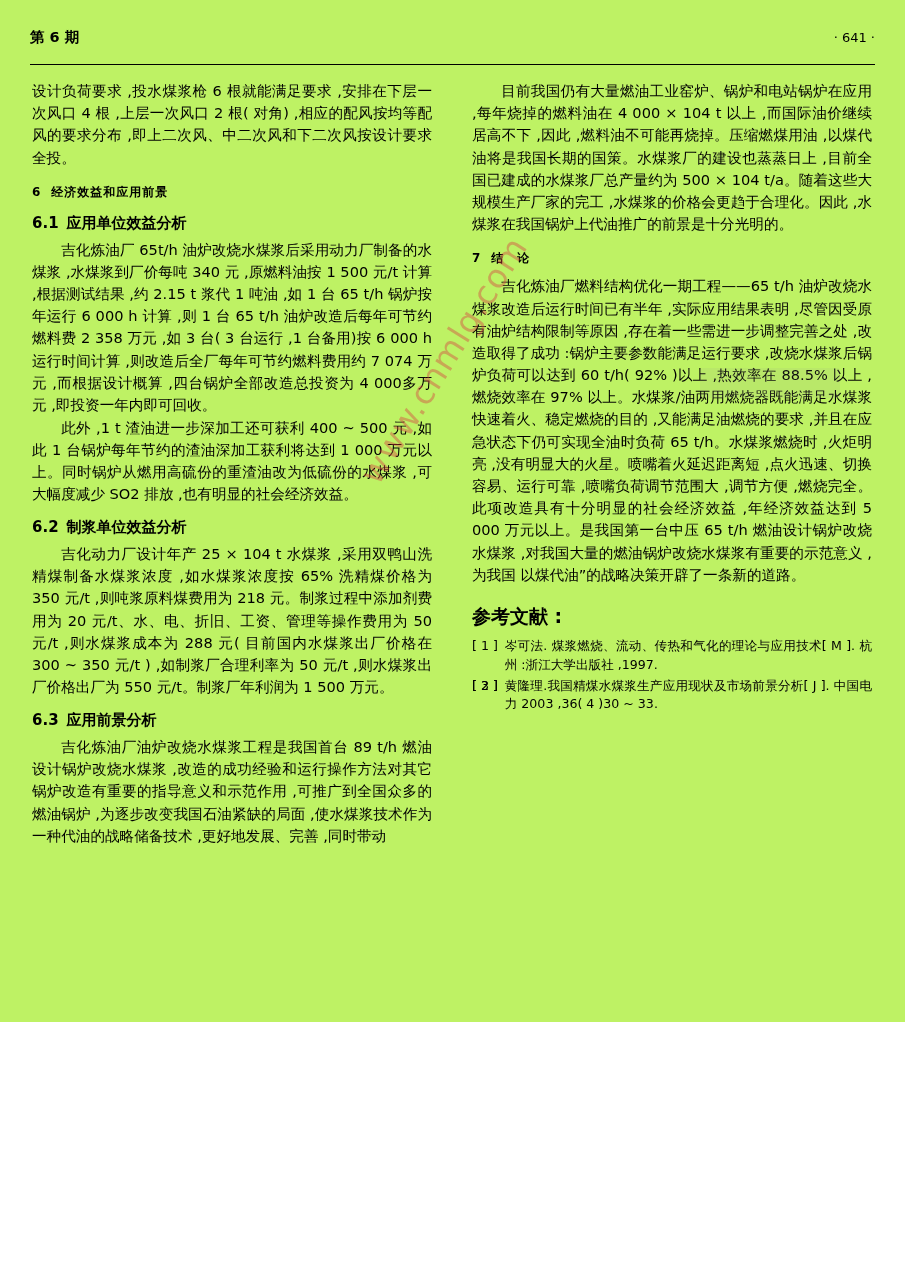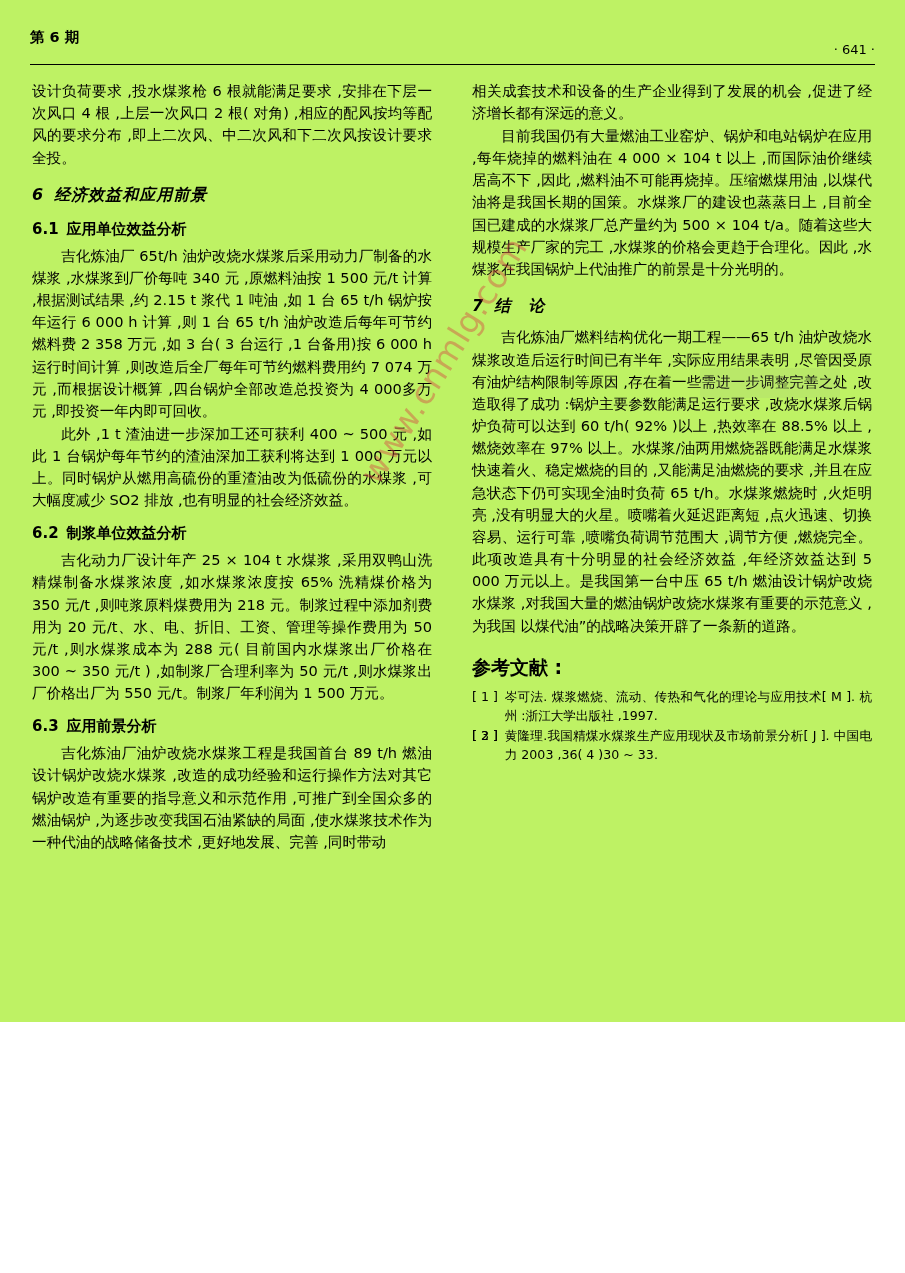--- a/index.html
+++ b/index.html
@@ -39,21 +39,21 @@
   }
   .header .title {
     position: absolute;
     left: 240px;
     top: 0;
     white-space: nowrap;
   }
   .header .pageno {
     position: absolute;
     right: 0;
-    top: 14px;
+    top: 2px;
     font-size: 13px;
   }
   .rule {
     position: absolute;
     left: 30px;
     top: 64px;
     width: 845px;
     height: 1px;
     background: #000;
   }
@@ -70,26 +70,25 @@
   .col-left { left: 32px; }
   .col-right { left: 472px; }
 
   p {
     margin: 0 0 0.5px 0;
   }
   p.ind { text-indent: 2em; }
   p.noind { text-indent: 0; }
 
   h2.sec {
-    font-size: 16px;
+    font-size: 12px;
     font-weight: bold;
     margin: 14px 0 8px 0;
     text-indent: 0;
     letter-spacing: 1px;
-    font-style: italic;
   }
   h3.sub {
     font-size: 15px;
     font-weight: bold;
     margin: 11px 0 4px 0;
     text-indent: 0;
   }
   h2.sec .num { margin-right: 10px; }
   h3.sub .num { margin-right: 8px; }
 
@@ -174,21 +173,20 @@
     <p class="ind">吉化动力厂设计年产 25 × 104 t 水煤浆 ,采用双鸭山洗精煤制备水煤浆浓度 ,如水煤浆浓度按 65% 洗精煤价格为 350 元/t ,则吨浆原料煤费用为 218 元。制浆过程中添加剂费用为 20 元/t、水、电、折旧、工资、管理等操作费用为 50 元/t ,则水煤浆成本为 288 元( 目前国内水煤浆出厂价格在 300 ~ 350 元/t ) ,如制浆厂合理利率为 50 元/t ,则水煤浆出厂价格出厂为 550 元/t。制浆厂年利润为 1 500 万元。</p>
 
     <h3 class="sub">
       <span class="num">6.3</span><span>应用前景分析</span>
     </h3>
     <p class="ind">吉化炼油厂油炉改烧水煤浆工程是我国首台 89 t/h 燃油设计锅炉改烧水煤浆 ,改造的成功经验和运行操作方法对其它锅炉改造有重要的指导意义和示范作用 ,可推广到全国众多的燃油锅炉 ,为逐步改变我国石油紧缺的局面 ,使水煤浆技术作为一种代油的战略储备技术 ,更好地发展、完善 ,同时带动</p>
   </div>
 
   <div class="col col-right">
 
-    <p class="noind">相关成套技术和设备的生产企业得到了发展的机会 ,促进了经济增长都有深远的意义。</p>
     <p class="ind">目前我国仍有大量燃油工业窑炉、锅炉和电站锅炉在应用 ,每年烧掉的燃料油在 4 000 × 104 t 以上 ,而国际油价继续居高不下 ,因此 ,燃料油不可能再烧掉。压缩燃煤用油 ,以煤代油将是我国长期的国策。水煤浆厂的建设也蒸蒸日上 ,目前全国已建成的水煤浆厂总产量约为 500 × 104 t/a。随着这些大规模生产厂家的完工 ,水煤浆的价格会更趋于合理化。因此 ,水煤浆在我国锅炉上代油推广的前景是十分光明的。</p>
 
     <h2 class="sec">
       <span class="num">7</span><span>结　论</span>
     </h2>
     <p class="ind">吉化炼油厂燃料结构优化一期工程——65 t/h 油炉改烧水煤浆改造后运行时间已有半年 ,实际应用结果表明 ,尽管因受原有油炉结构限制等原因 ,存在着一些需进一步调整完善之处 ,改造取得了成功 :锅炉主要参数能满足运行要求 ,改烧水煤浆后锅炉负荷可以达到 60 t/h( 92% )以上 ,热效率在 88.5% 以上 ,燃烧效率在 97% 以上。水煤浆/油两用燃烧器既能满足水煤浆快速着火、稳定燃烧的目的 ,又能满足油燃烧的要求 ,并且在应急状态下仍可实现全油时负荷 65 t/h。水煤浆燃烧时 ,火炬明亮 ,没有明显大的火星。喷嘴着火延迟距离短 ,点火迅速、切换容易、运行可靠 ,喷嘴负荷调节范围大 ,调节方便 ,燃烧完全。此项改造具有十分明显的社会经济效益 ,年经济效益达到 5 000 万元以上。是我国第一台中压 65 t/h 燃油设计锅炉改烧水煤浆 ,对我国大量的燃油锅炉改烧水煤浆有重要的示范意义 ,为我国 以煤代油”的战略决策开辟了一条新的道路。</p>
 
     <div class="ref-head">参考文献 :</div>
 
     <div class="ref-item">

